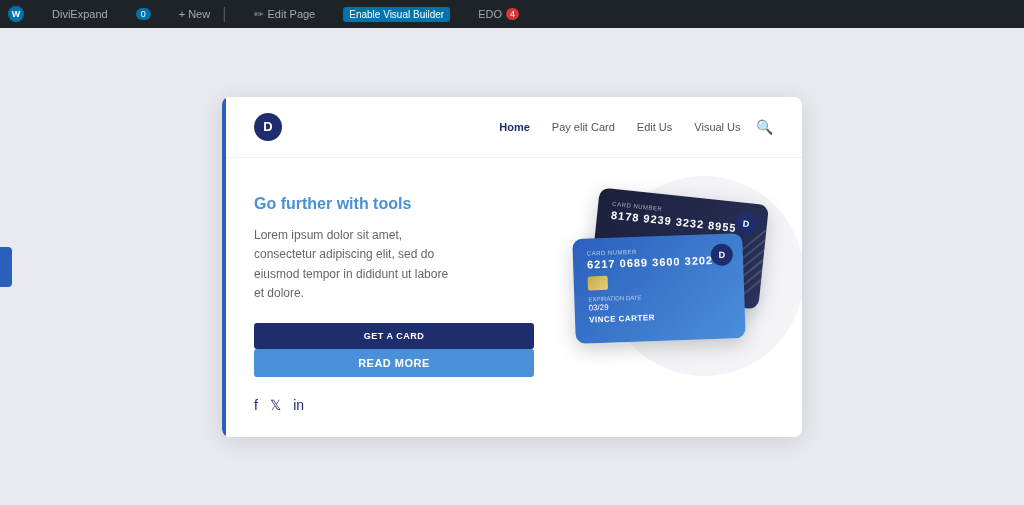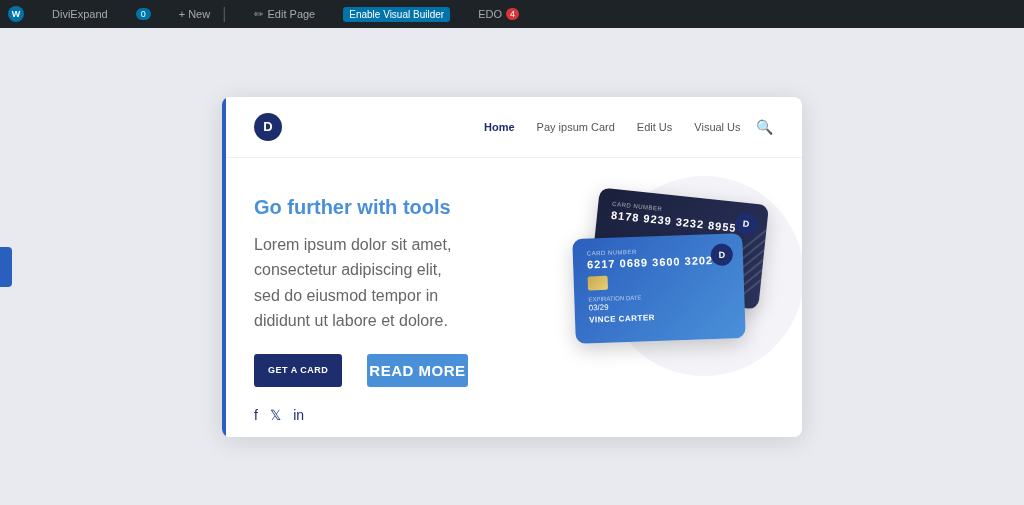--- a/index.html
+++ b/index.html
@@ -164,60 +164,61 @@
       gap: 20px;
       height: calc(100% - 61px);
     }
 
     
     .hero-left {
       flex: 1;
       padding-top: 8px;
     }
     .hero-heading {
-      font-size: 20px;
+      font-size: 16px;
       font-weight: 700;
       color: #1e2d6e;
       margin-bottom: 12px;
       line-height: 1.3;
     }
     .hero-heading span {
       color: #4a90d9;
     }
     .hero-body {
-      font-size: 16px;
+      font-size: 12px;
       color: #666;
       line-height: 1.6;
       margin-bottom: 20px;
       max-width: 200px;
     }
     .hero-buttons {
       display: flex;
-      gap: 25px;
+      gap: 0;
       margin-bottom: 20px;
+      flex-direction: column;
     }
     .btn-primary {
       background: #1e2d6e;
       color: #fff;
       border: none;
       border-radius: 3px;
       padding: 8px 14px;
       font-size: 9px;
       font-weight: 700;
       letter-spacing: 0.5px;
       cursor: pointer;
       text-transform: uppercase;
     }
     .btn-secondary {
       background: #4a90d9;
       color: #fff;
       border: none;
       border-radius: 3px;
       padding: 8px 2px;
-      font-size: 15px;
+      font-size: 11px;
       font-weight: 700;
       letter-spacing: 0.5px;
       cursor: pointer;
       text-transform: uppercase;
     }
     .social-icons {
       display: flex;
       gap: 12px;
       align-items: center;
     }
@@ -372,21 +373,21 @@
   <div class="left-handle"></div>
 
   <div class="site-preview">
 
     <nav class="site-nav">
       <div class="nav-logo">
         <span>D</span>
       </div>
       <div class="nav-links">
         <a class="nav-link active">Home</a>
-        <a class="nav-link">Pay ipsum Card</a>
+        <a class="nav-link">Pay elit Card</a>
         <a class="nav-link">Edit Us</a>
         <a class="nav-link">Visual Us</a>
       </div>
       <div class="nav-search">🔍</div>
     </nav>
 
     <div class="hero">
 
       <div class="hero-left">
         <h1 class="hero-heading">

